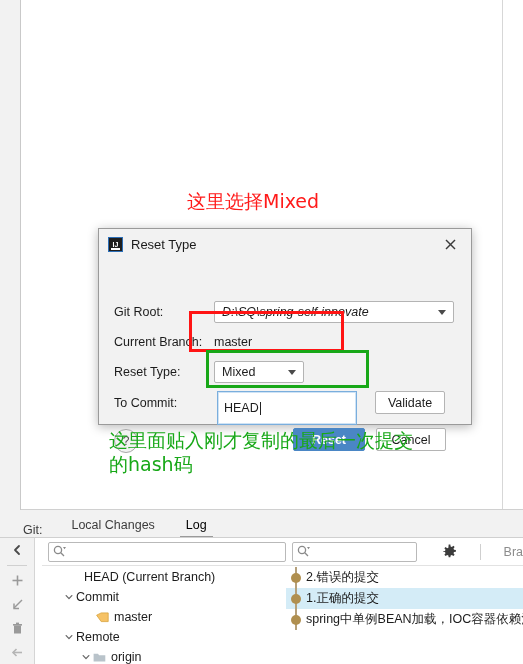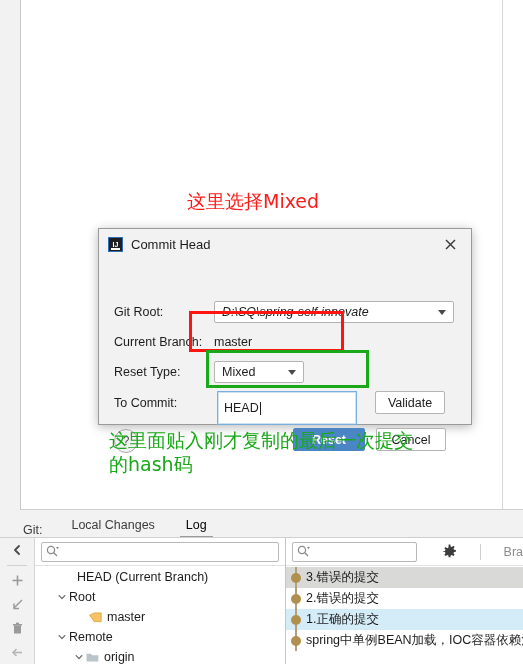--- a/index.html
+++ b/index.html
@@ -28,21 +28,21 @@
   .git-body{position:absolute;left:0;top:27px;right:0;bottom:0;background:#ffffff;border-top:1px solid #d0d0d0;}
 
   
   .action-strip{position:absolute;left:0;top:0;width:34px;bottom:0;background:#f2f2f2;border-right:1px solid #d5d5d5;
      display:flex;flex-direction:column;align-items:center;}
   .act{width:34px;height:25px;display:flex;align-items:center;justify-content:center;color:#6e6e6e;}
   .act.sep{height:1px;width:20px;background:#d0d0d0;margin:3px 0;}
   .act svg{display:block;}
 
   
-  .branches{position:absolute;left:35px;top:0;width:250px;bottom:0;background:#ffffff;border-right:6px solid #f9a8d4;text-decoration:underline;}
+  .branches{position:absolute;left:42px;top:0;width:250px;bottom:0;background:#ffffff;border-right:6px solid #f9a8d4;text-decoration:underline;}
   .search-row{height:28px;border-bottom:1px solid #e2e2e2;display:flex;align-items:center;padding:0 6px;box-sizing:border-box;background:#fff;}
   .search-box{flex:1;height:20px;border:1px solid #b9b9b9;border-radius:2px;background:#fff;display:flex;align-items:center;padding:0 4px;box-sizing:border-box;}
   .srch-ico{color:#8a8a8a;display:flex;align-items:center;}
   .tree{position:absolute;left:0;top:29px;right:0;bottom:0;overflow:hidden;}
   .trow{height:20px;display:flex;align-items:center;font-size:12.5px;color:#1c1c1c;white-space:nowrap;}
   .chev{width:14px;display:inline-flex;justify-content:center;color:#6a6a6a;}
   .tag-ico{margin-right:5px;display:flex;}
   .folder-ico{margin-right:5px;display:flex;}
 
   
@@ -162,21 +162,21 @@
         <div class="tree">
           <div class="trow" style="padding-left:42px;">
             <span>HEAD (Current Branch)</span>
           </div>
           <div class="trow" style="padding-left:20px;">
             <span class="chev">
               <svg width="10" height="10" viewBox="0 0 10 10">
                   <polyline points="2.2,3.6 5,6.6 7.8,3.6" fill="none" stroke="#6a6a6a" stroke-width="1.3" stroke-linecap="round" stroke-linejoin="round"></polyline>
                 </svg>
             </span>
-            <span>Root</span>
+            <span>Commit</span>
           </div>
           <div class="trow" style="padding-left:54px;">
             <span class="tag-ico">
               <svg width="13" height="11" viewBox="0 0 13 11">
                   <path d="M0.6 3.2 L5.2 0.9 L12.2 0.9 L12.2 9.6 L5.2 9.6 Z" fill="#f6c265" stroke="#d8a33c" stroke-width="0.8"></path>
                 </svg>
             </span>
             <span>master</span>
           </div>
           <div class="trow" style="padding-left:20px;">
@@ -219,27 +219,20 @@
             <svg width="15" height="15" viewBox="0 0 16 16">
               <path d="M8 4.4a3.1 3.1 0 100 6.2 3.1 3.1 0 000-6.2zm0 4.6a1.5 1.5 0 110-3 1.5 1.5 0 010 3z" fill="#3c3c3c"></path>
               <path d="M7.1 0.6h1.8l.3 2.0 1.3.55 1.65-1.2 1.3 1.3-1.2 1.65.55 1.3 2.0.3v1.8l-2.0.3-.55 1.3 1.2 1.65-1.3 1.3-1.65-1.2-1.3.55-.3 2.0H7.1l-.3-2.0-1.3-.55-1.65 1.2-1.3-1.3 1.2-1.65-.55-1.3-2.0-.3V7.8l2.0-.3.55-1.3-1.2-1.65 1.3-1.3 1.65 1.2 1.3-.55z" fill="#3c3c3c"></path>
             </svg>
           </span>
           <span class="vdiv"></span>
           <span class="branch-filter">Bra</span>
         </div>
 
         <div class="clist">
-          <div class="crow sel">
-            <span class="graph">
-                <i class="gline"></i>
-                <i class="gdot"></i>
-              </span>
-            <span>3.错误的提交</span>
-          </div>
           <div class="crow">
             <span class="graph">
                 <i class="gline"></i>
                 <i class="gdot"></i>
               </span>
             <span>2.错误的提交</span>
           </div>
           <div class="crow hl">
             <span class="graph">
                 <i class="gline"></i>
@@ -259,21 +252,21 @@
 
     </div>
   </div>
 
   <div class="dialog">
     <div class="dlg-title">
       <span class="ij-ico">
         <span>IJ</span>
         <i class="ij-bar"></i>
       </span>
-      <span class="dlg-title-text">Commit Head</span>
+      <span class="dlg-title-text">Reset Type</span>
       <span class="dlg-close">
         <svg width="11" height="11" viewBox="0 0 11 11">
             <line x1="1" y1="1" x2="10" y2="10" stroke="#3b3b3b" stroke-width="1.4"></line>
             <line x1="10" y1="1" x2="1" y2="10" stroke="#3b3b3b" stroke-width="1.4"></line>
           </svg>
       </span>
     </div>
 
     <div class="dlg-body">
 

